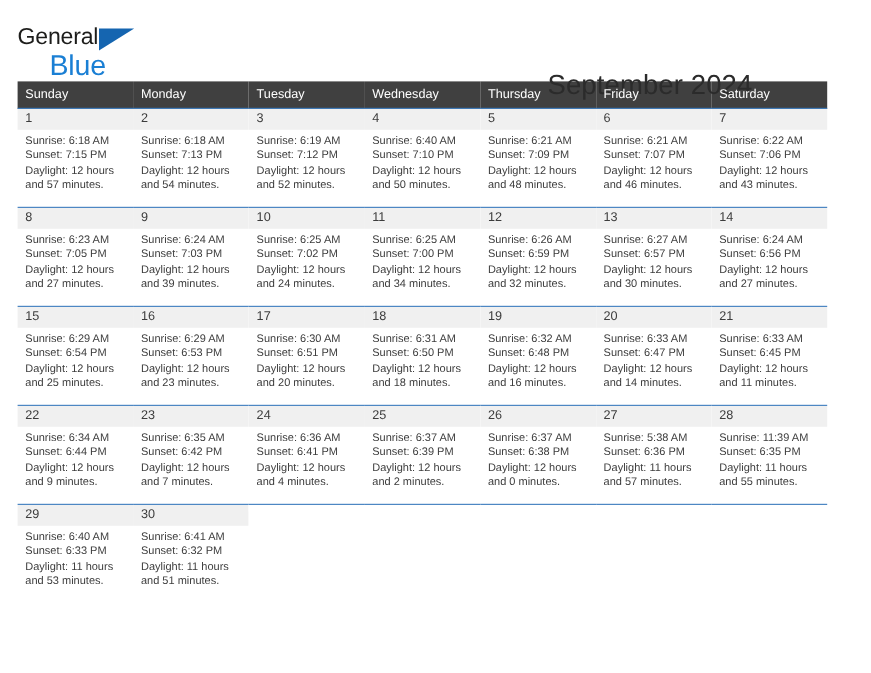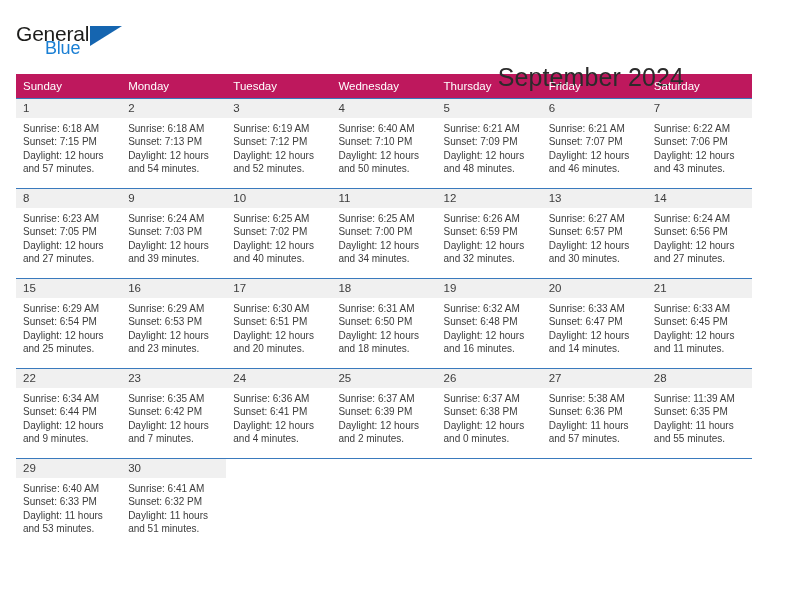--- a/index.html
+++ b/index.html
@@ -42,22 +42,22 @@
     left: 0;
     top: 0;
     font-size: 21px;
     letter-spacing: -0.2px;
     color: #1d1d1b;
     line-height: 24px;
   }
   .logo-blue {
     position: absolute;
     left: 29px;
-    top: 14px;
-    font-size: 18px;
+    top: 25px;
+    font-size: 26px;
     letter-spacing: -0.2px;
     color: #1a7fd4;
     line-height: 24px;
   }
   .logo-tri {
     position: absolute;
     left: 74px;
     top: 4px;
     width: 0;
     height: 0;
@@ -83,21 +83,21 @@
     margin-top: 9px;
   }
 
   
   .calendar {
     width: 736px;
     border-collapse: collapse;
     table-layout: fixed;
   }
   .calendar th {
-    background: #be185d;
+    background: #404040;
     color: #ffffff;
     font-size: 11.5px;
     font-weight: normal;
     text-align: left;
     padding: 5px 0 5px 7px;
     border: none;
     line-height: 14px;
   }
   .calendar td {
     vertical-align: top;
@@ -247,21 +247,21 @@
               <div>Daylight: 12 hours</div>
               <div>and 39 minutes.</div>
             </div>
           </td>
           <td>
             <div class="daynum">10</div>
             <div class="info">
               <div>Sunrise: 6:25 AM</div>
               <div>Sunset: 7:02 PM</div>
               <div>Daylight: 12 hours</div>
-              <div>and 40 minutes.</div>
+              <div>and 24 minutes.</div>
             </div>
           </td>
           <td>
             <div class="daynum">11</div>
             <div class="info">
               <div>Sunrise: 6:25 AM</div>
               <div>Sunset: 7:00 PM</div>
               <div>Daylight: 12 hours</div>
               <div>and 34 minutes.</div>
             </div>

